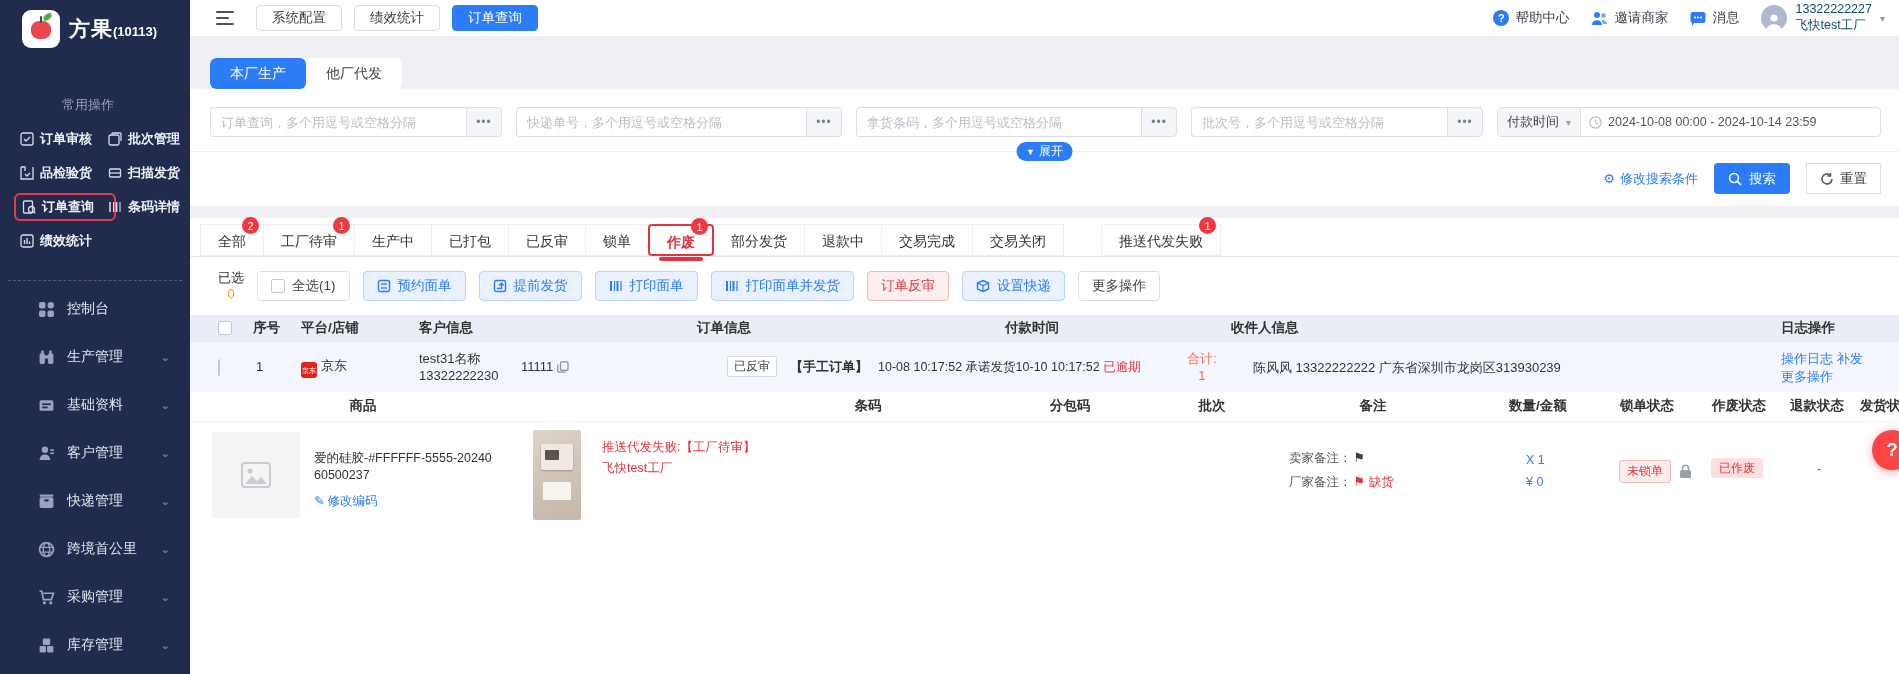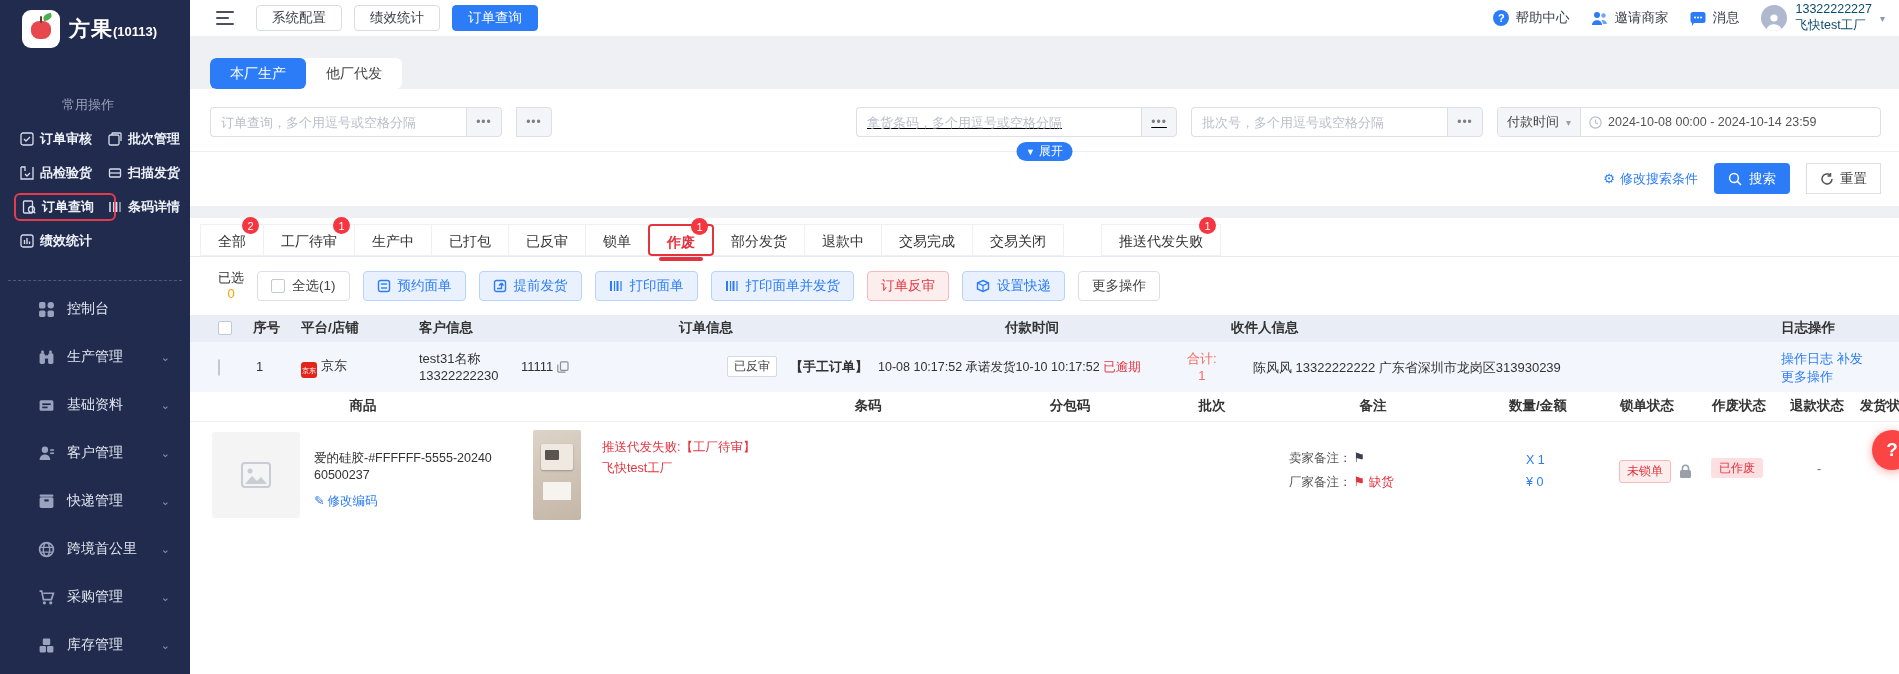--- a/index.html
+++ b/index.html
@@ -46,21 +46,21 @@
   .mode-tabs { position:absolute; left:20px; top:22px; display:flex; background:#fff; border-radius:6px; overflow:hidden; }
   .mode-tab { padding:0 20px; height:31px; line-height:31px; font-size:14px; color:#444; cursor:pointer; white-space:nowrap; }
   .mode-tab.active { background:#2b7cf6; color:#fff; border-radius:6px; }
 
   .card-search { position:absolute; left:0; top:53px; width:1709px; height:117px; background:#fff; }
   .search-row { display:flex; gap:14px; padding:18px 18px 0 20px; }
   .inp-group { display:flex; }
   .inp-group input { height:30px; border:1px solid #dcdfe6; border-right:none; border-radius:4px 0 0 4px; padding:0 10px; font-size:13px; color:#333; width:100%; outline:none; font-family:inherit; }
   .inp-group input::placeholder { color:#b9bfc9; }
   .inp-more { width:36px; height:30px; border:1px solid #dcdfe6; border-radius:0 4px 4px 0; background:#f3f5f9; color:#7a7f89; display:flex; align-items:center; justify-content:center; font-size:12px; letter-spacing:1px; cursor:pointer; flex:0 0 auto; }
-  .g1 { width:300px; } .g2 { width:335px; } .g3 { width:330px;text-decoration:underline; } .g4 { width:300px; }
+  .g1 { width:300px; } .g2 { width:335px; } .g3 { width:330px; } .g4 { width:300px; }
   .date-group { display:flex; height:30px; border:1px solid #dcdfe6; border-radius:4px; overflow:hidden; width:384px; flex:0 0 auto; }
   .date-label { background:#f3f5f9; padding:0 9px; display:flex; align-items:center; gap:7px; font-size:13px; color:#444; border-right:1px solid #dcdfe6; cursor:pointer; white-space:nowrap; }
   .date-label .caret { color:#9aa0aa; font-size:10px; }
   .date-value { flex:1; display:flex; align-items:center; gap:6px; padding:0 8px; font-size:12.5px; color:#555; white-space:nowrap; cursor:pointer; }
   .search-divider { margin-top:14px; border-top:1px solid #ebeef3; position:relative; }
   .expand-pill { position:absolute; left:50%; top:-10px; transform:translateX(-50%); background:#2b7cf6; color:#fff; font-size:12px; height:19px; padding:0 10px; border-radius:10px; display:flex; align-items:center; gap:4px; cursor:pointer; white-space:nowrap; }
   .expand-pill .tri { font-size:9px; }
   .filter-row { display:flex; align-items:center; padding:11px 18px 0 20px; }
   .chips { display:flex; gap:13px; }
   .chip { height:29px; padding:0 13px; border:1px solid #dcdfe6; border-radius:4px; background:#fff; font-size:13px; color:#444; display:flex; align-items:center; cursor:pointer; white-space:nowrap; }
@@ -332,20 +332,21 @@
     <div class="mode-tab">他厂代发</div>
   </div>
 
   <div class="card-search">
     <div class="search-row">
       <div class="inp-group g1">
         <input placeholder="订单查询，多个用逗号或空格分隔" style="">
         <span class="inp-more">•••</span>
       </div>
       <div class="inp-group g2">
+        <input placeholder="快递单号，多个用逗号或空格分隔" style="">
         <span class="inp-more">•••</span>
       </div>
       <div class="inp-group g3">
         <input placeholder="拿货条码，多个用逗号或空格分隔" style="">
         <span class="inp-more">•••</span>
       </div>
       <div class="inp-group g4">
         <input placeholder="批次号，多个用逗号或空格分隔" style="">
         <span class="inp-more">•••</span>
       </div>
@@ -467,21 +468,21 @@
       <button class="tbtn">
         <span>更多操作</span>
       </button>
     </div>
 
     <div class="thead">
       <span class="cbx cb" style="left:28px;"></span>
       <span style="left:63px;">序号</span>
       <span style="left:111px;">平台/店铺</span>
       <span style="left:229px;">客户信息</span>
-      <span style="left:489px;">订单信息</span>
+      <span style="left:507px;">订单信息</span>
       <span style="left:815px;">付款时间</span>
       <span style="left:1019px;padding-left:22px;">收件人信息</span>
       <span style="left:1591px;">日志操作</span>
     </div>
 
     <div class="order-row">
       <div style="left:28px; top:18px;"><span class="cb"></span></div>
       <div style="left:66px; top:17px;">1</div>
       <div style="left:111px; top:15px;">
         <span class="jd-badge">京东</span><span>京东</span>

